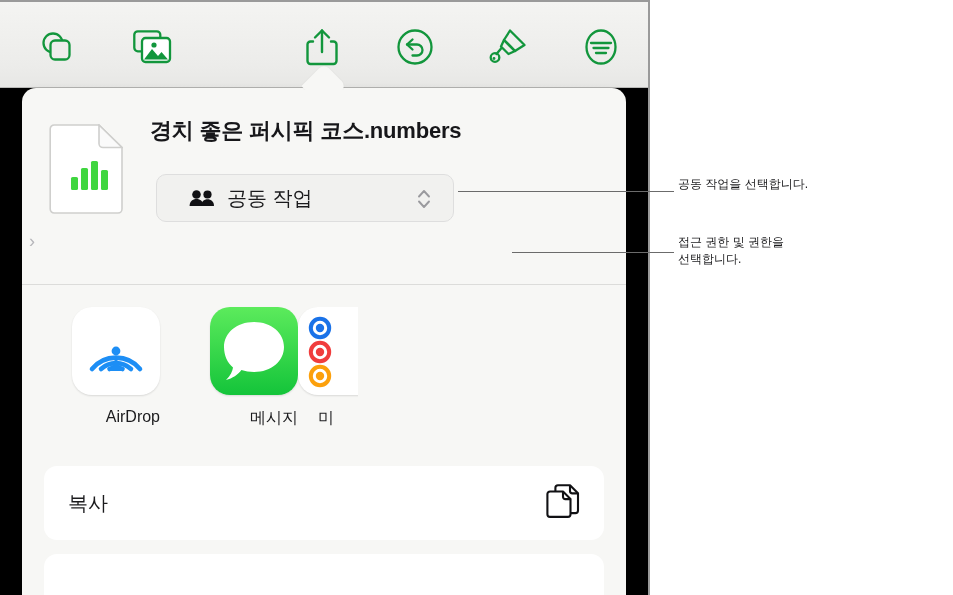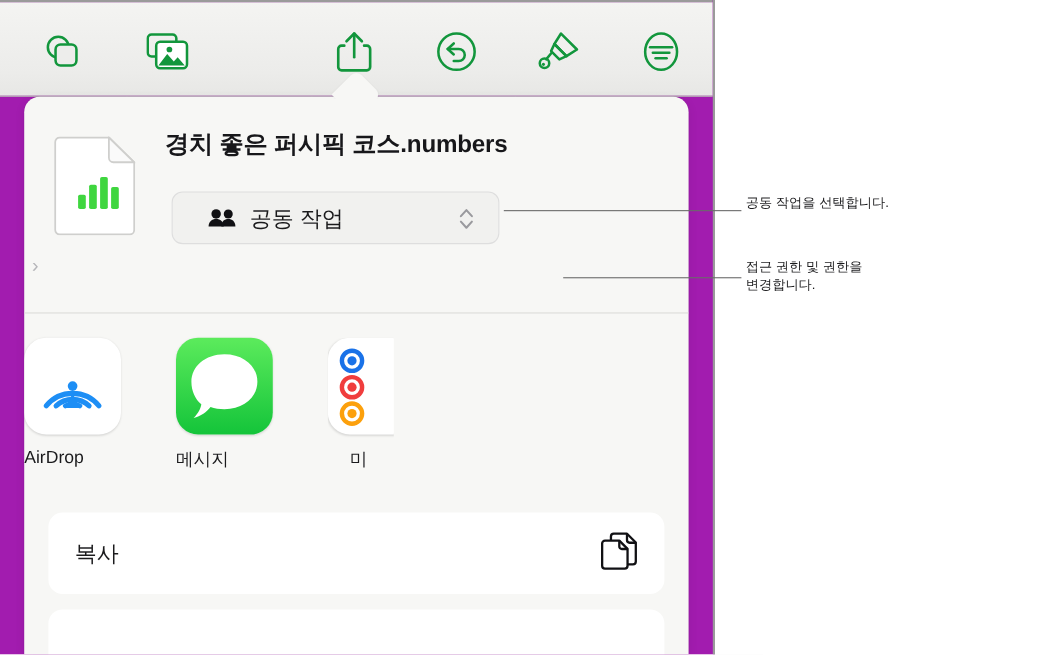--- a/index.html
+++ b/index.html
@@ -13,21 +13,21 @@
     position: relative;
     width: 953px; height: 595px;
     background: #ffffff;
   }
 
   
   #app-pane {
     position: absolute;
     left: 0; top: 0;
     width: 650px; height: 595px;
-    background: #a21caf;
+    background: #000000;
     overflow: hidden;
     border-right: 2px solid #9a9a9a;
     box-sizing: border-box;
   }
 
   
   #toolbar {
     position: absolute;
     left: 0; top: 0;
     width: 648px; height: 88px;
@@ -165,21 +165,21 @@
     display: flex;
     align-items: flex-start;
     padding-top: 22px;
     box-sizing: border-box;
   }
   .share-item {
     width: 138px;
     flex: 0 0 138px;
     display: flex;
     flex-direction: column;
-    align-items: flex-start;
+    align-items: flex-end;
   }
   .share-tile {
     width: 88px; height: 88px;
     border-radius: 20px;
     overflow: hidden;
     position: relative;
     box-shadow: 0 1px 2px rgba(0,0,0,0.12);
   }
   .share-label {
     margin-top: 13px;
@@ -416,15 +416,15 @@
 
       <div id="next-row"></div>
     </div>
   </div>
 
   <div class="leader" id="leader-1"></div>
   <div class="callout-text" id="callout-1">공동 작업을 선택합니다.</div>
 
   <div class="leader" id="leader-2"></div>
   <div class="callout-text" id="callout-2">접근 권한 및 권한을
-변경합니다.</div>
+선택합니다.</div>
 
 </div>
 
 </body></html>

